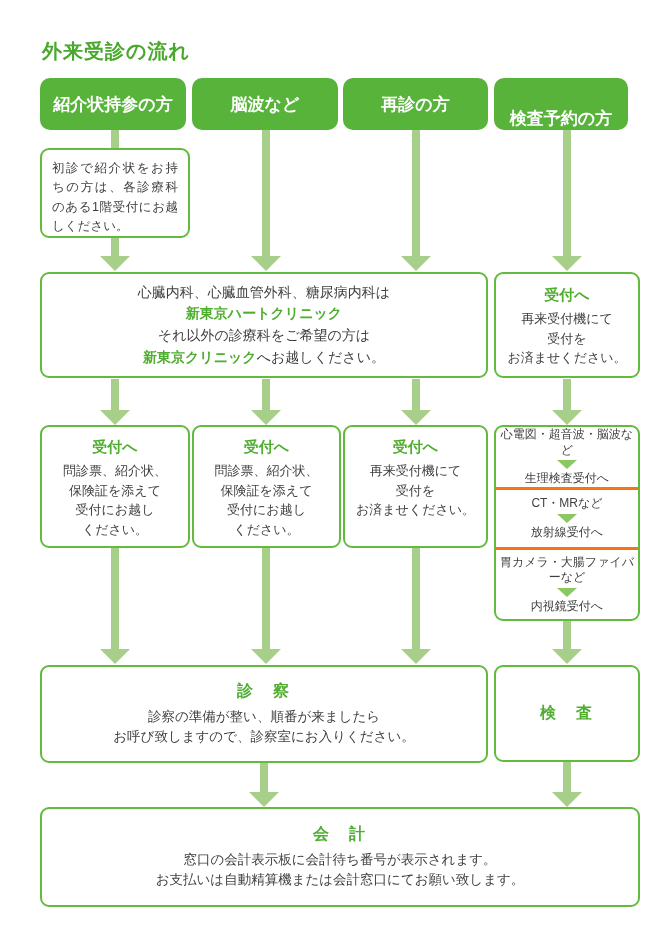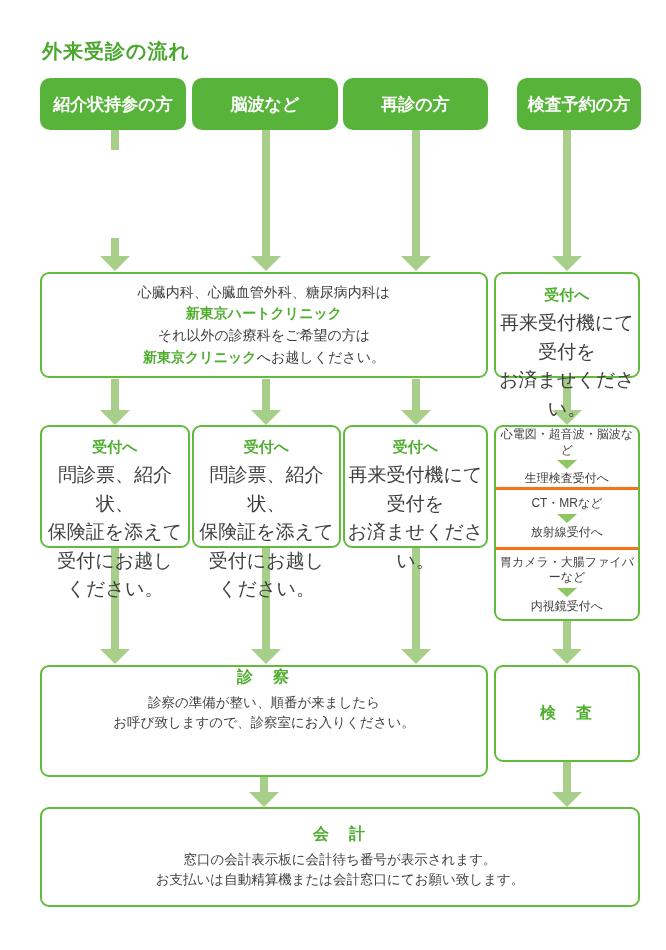--- a/index.html
+++ b/index.html
@@ -22,21 +22,21 @@
   }
   
   .box {
     position:absolute; background:#ffffff;
     border:2px solid #63bb3e; border-radius:9px; z-index:2;
     color:#3f3f3f;
   }
   .note { padding:9px 10px; font-size:12.5px; line-height:1.55; text-align:justify; }
   .center { text-align:center; }
   .ln { font-size:14px; line-height:1.55; }
-  .ln-sm { font-size:19px; line-height:1.5; }
+  .ln-sm { font-size:13px; line-height:1.5; }
   .green { color:#4fae2f; }
   .bold { font-weight:bold; }
   .box-title { font-size:15px; font-weight:bold; color:#4fae2f; margin-bottom:4px; }
   .big-title { font-size:16px; font-weight:bold; color:#4fae2f; margin-bottom:5px; letter-spacing:2px; }
   
   .arrow {
     position:absolute; width:30px; z-index:1;
     display:flex; flex-direction:column; align-items:center;
   }
   .arrow .shaft { width:8px; flex:1 1 auto; background:#a8cf8a; }
@@ -68,21 +68,21 @@
 
   <div class="hdr" style="left:40px;width:146px;">
     <span>紹介状持参の方</span>
   </div>
   <div class="hdr" style="left:192px;width:146px;">
     <span>脳波など</span>
   </div>
   <div class="hdr" style="left:343px;width:145px;">
     <span>再診の方</span>
   </div>
-  <div class="hdr" style="left:517px;width:124px;">
+  <div class="hdr" style="left:494px;width:134px;align-items:flex-end;">
     <span>検査予約の方</span>
   </div>
 
   <div class="arrow stub" style="left:100px;top:129px;height:21px;">
       <div class="shaft"></div>
     </div>
   <div class="arrow" style="left:251px;top:130px;height:141px;">
       <div class="shaft"></div>
       <div class="head"></div>
     </div>
@@ -93,20 +93,23 @@
   <div class="arrow" style="left:552px;top:130px;height:141px;">
       <div class="shaft"></div>
       <div class="head"></div>
     </div>
 
   <div class="arrow" style="left:100px;top:238px;height:33px;">
       <div class="shaft"></div>
       <div class="head"></div>
     </div>
 
+  <div class="box note" style="left:40px;top:148px;width:150px;height:90px;">
+    <span>初診で紹介状をお持ちの方は、各診療科のある1階受付にお越しください。</span>
+  </div>
 
   <div class="box center vcenter" style="left:40px;top:272px;width:448px;height:106px;">
     <div class="ln">心臓内科、心臓血管外科、糖尿病内科は</div>
     <div class="ln green bold">新東京ハートクリニック</div>
     <div class="ln">それ以外の診療科をご希望の方は</div>
     <div class="ln"><span class="green bold">新東京クリニック</span><span>へお越しください。</span></div>
   </div>
 
   <div class="box center" style="left:494px;top:272px;width:146px;height:106px;padding-top:12px;">
     <div class="box-title">受付へ</div>
@@ -181,21 +184,21 @@
     </div>
   <div class="arrow" style="left:401px;top:548px;height:116px;">
       <div class="shaft"></div>
       <div class="head"></div>
     </div>
   <div class="arrow" style="left:552px;top:621px;height:43px;">
       <div class="shaft"></div>
       <div class="head"></div>
     </div>
 
-  <div class="box center" style="left:40px;top:665px;width:448px;height:112px;">
+  <div class="box center" style="left:40px;top:665px;width:448px;height:98px;padding-top:14px;">
     <div class="big-title">診　察</div>
     <div class="ln-sm" style="font-size:13.5px;">診察の準備が整い、順番が来ましたら</div>
     <div class="ln-sm" style="font-size:13.5px;">お呼び致しますので、診察室にお入りください。</div>
   </div>
 
   <div class="box center vcenter" style="left:494px;top:665px;width:146px;height:97px;">
     <div class="big-title" style="margin:17px;">検　査</div>
   </div>
 
   <div class="arrow" style="left:249px;top:762px;height:45px;">

